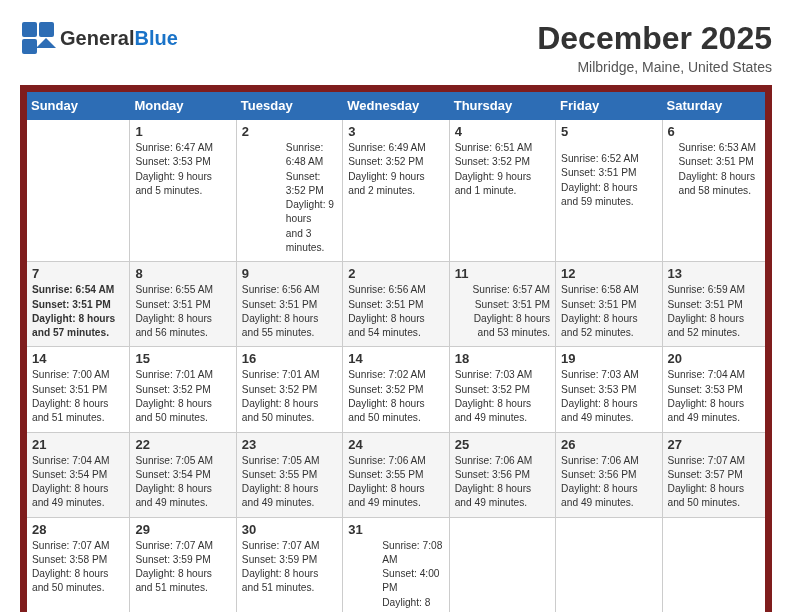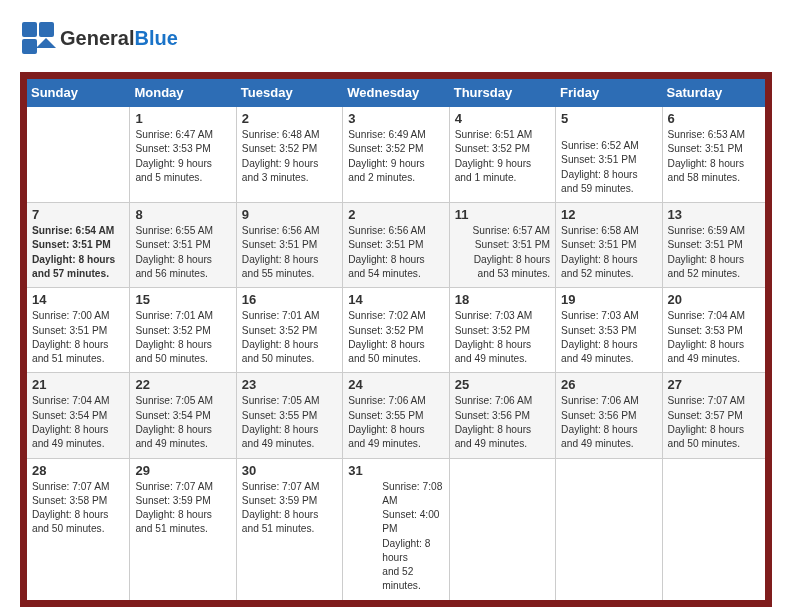--- a/index.html
+++ b/index.html
@@ -7,21 +7,21 @@
       font-family: Arial, sans-serif;
       background: #fff;
       width: 792px;
       min-height: 612px;
       padding: 20px;
     }
     .header {
       display: flex;
       justify-content: space-between;
       align-items: flex-start;
-      margin-bottom: 16px;
+      margin-bottom: 10px;
     }
     .logo {
       display: flex;
       flex-direction: column;
       align-items: flex-start;
     }
     .title-block {
       text-align: right;
     }
     .month-title {
@@ -86,20 +86,24 @@
         <rect x="2" y="2" width="15" height="15" rx="2" fill="#2d6db5"></rect>
         <rect x="19" y="2" width="15" height="15" rx="2" fill="#2d6db5"></rect>
         <rect x="2" y="19" width="15" height="15" rx="2" fill="#2d6db5"></rect>
         <polygon points="26,18 36,28 16,28" fill="#2d6db5"></polygon>
       </svg>
       <div>
         <span style="font-size:20px;font-weight:bold;color:#333;">General</span><span style="font-size:20px;font-weight:bold;color:#1a73c8;">Blue</span>
       </div>
     </div>
   </div>
+  <div class="title-block">
+    <div class="month-title">December 2025</div>
+    <div class="location">Milbridge, Maine, United States</div>
+  </div>
 </div>
 
 <table class="calendar">
   <thead>
     <tr>
     <th>Sunday</th>
         <th>Monday</th>
         <th>Tuesday</th>
         <th>Wednesday</th>
         <th>Thursday</th>
@@ -112,21 +116,21 @@
         <td class="empty-cell"></td>
         <td>
           <span class="day-num">1</span>
           <div class="cell-info" style="white-space: pre-line;">Sunrise: 6:47 AM
 Sunset: 3:53 PM
 Daylight: 9 hours
 and 5 minutes.</div>
         </td>
         <td>
           <span class="day-num">2</span>
-          <div class="cell-info" style="white-space: pre-line;">Sunrise: 6:48 AM
+          <div class="cell-info" style="white-space: pre-line; margin-left: 44px;">Sunrise: 6:48 AM
 Sunset: 3:52 PM
 Daylight: 9 hours
 and 3 minutes.</div>
         </td>
         <td>
           <span class="day-num">3</span>
           <div class="cell-info" style="white-space: pre-line;">Sunrise: 6:49 AM
 Sunset: 3:52 PM
 Daylight: 9 hours
 and 2 minutes.</div>
@@ -140,21 +144,21 @@
         </td>
         <td>
           <span class="day-num">5</span>
           <div class="cell-info" style="white-space: pre-line; margin-top: 13px;">Sunrise: 6:52 AM
 Sunset: 3:51 PM
 Daylight: 8 hours
 and 59 minutes.</div>
         </td>
         <td>
           <span class="day-num">6</span>
-          <div class="cell-info" style="white-space: pre-line;">Sunrise: 6:53 AM
+          <div class="cell-info" style="white-space: pre-line; margin-left: 11px;">Sunrise: 6:53 AM
 Sunset: 3:51 PM
 Daylight: 8 hours
 and 58 minutes.</div>
         </td>
       </tr>
       <tr>
         <td>
           <span class="day-num">7</span>
           <div class="cell-info" style="white-space: pre-line; font-weight: bold;">Sunrise: 6:54 AM
 Sunset: 3:51 PM

